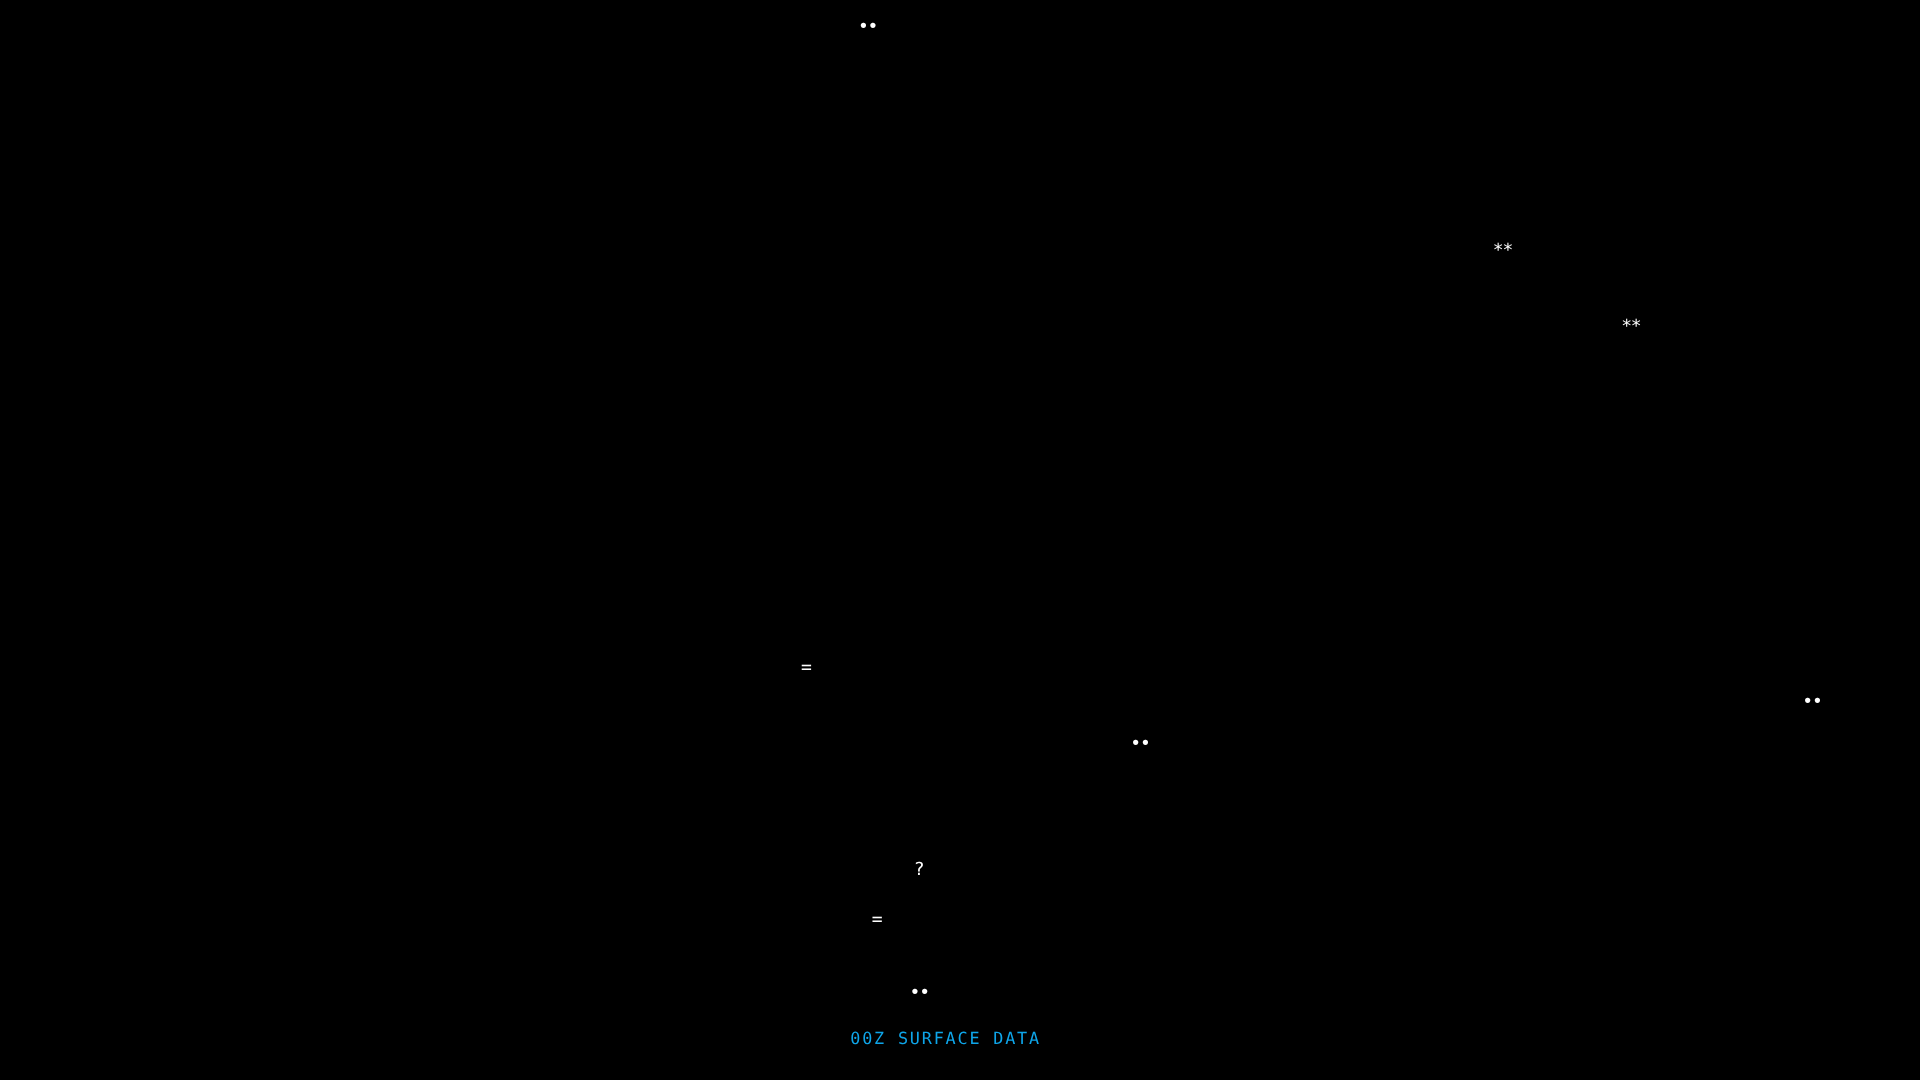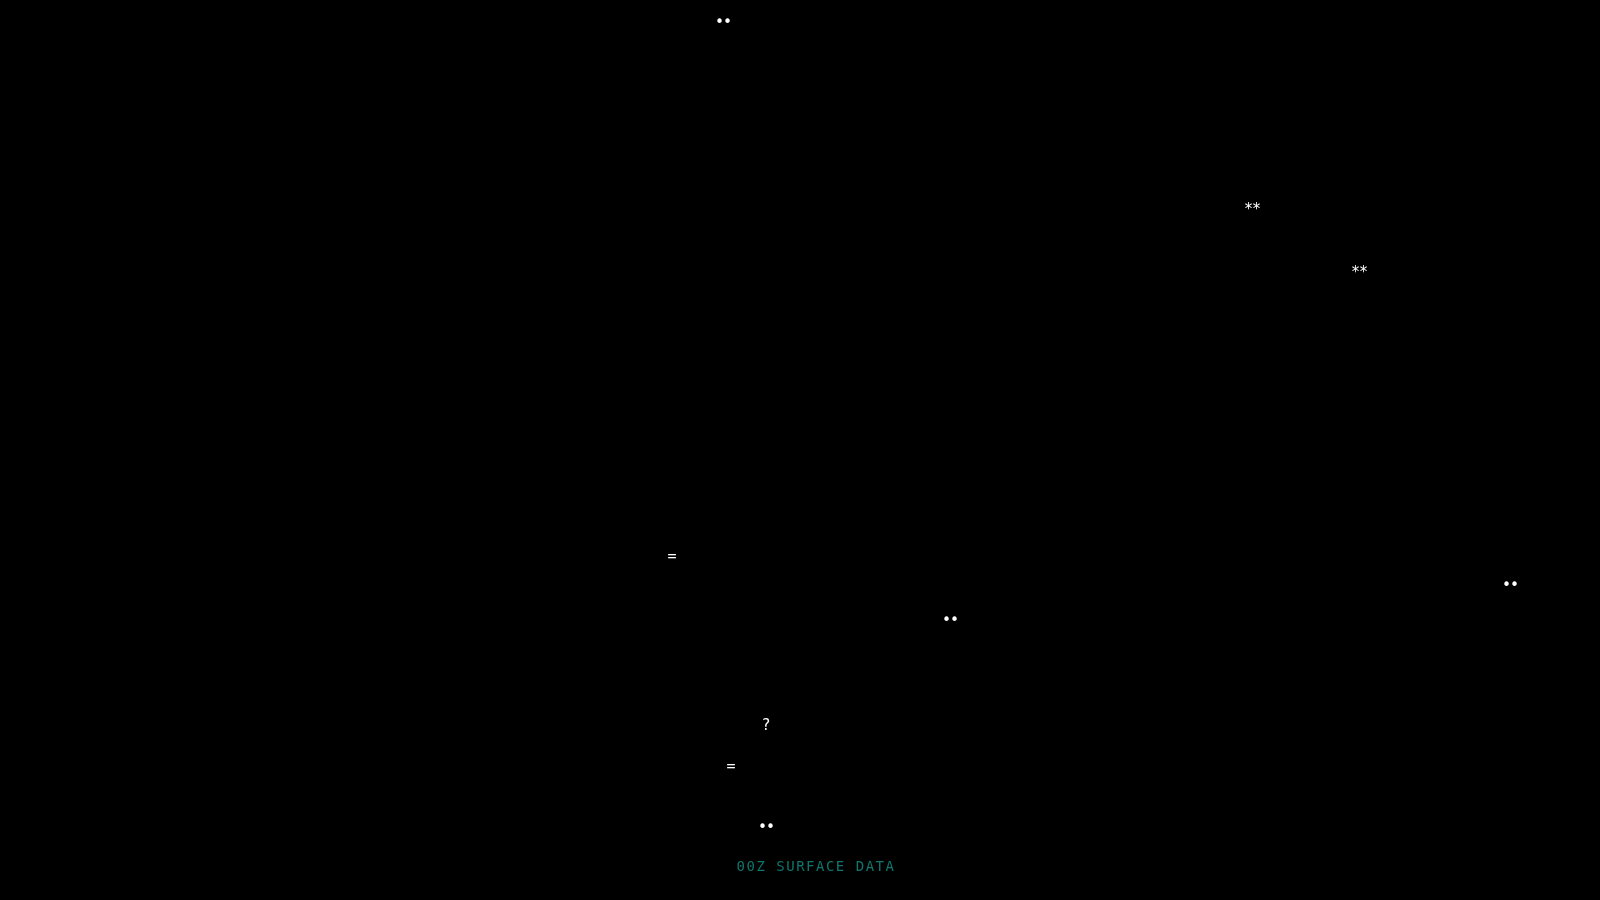--- a/index.html
+++ b/index.html
@@ -39,28 +39,27 @@
     letter-spacing: -1px;
   }
   .marker.sym-equal {
     font-size: 15px;
   }
   .marker.sym-query {
     font-size: 15px;
   }
   .caption {
     position: absolute;
-    color: #0f766e;
+    color: #0ea5e9;
     font-family: "DejaVu Sans Mono", monospace;
     font-size: 14px;
     line-height: 16px;
     letter-spacing: 1.5px;
     white-space: pre;
     transform: translate(-50%, -50%);
-    margin-left: 28px;
   }
 </style>
 </head>
 <body>
 
 <div id="stage" style="width: 1600px; height: 900px; background: rgb(0, 0, 0);">
   <div id="markers-layer">
       <div class="marker sym-dots" style="left: 723px; top: 22px;">••</div>
       <div class="marker sym-stars" style="left: 1252px; top: 209px;">**</div>
       <div class="marker sym-stars" style="left: 1359px; top: 272px;">**</div>

